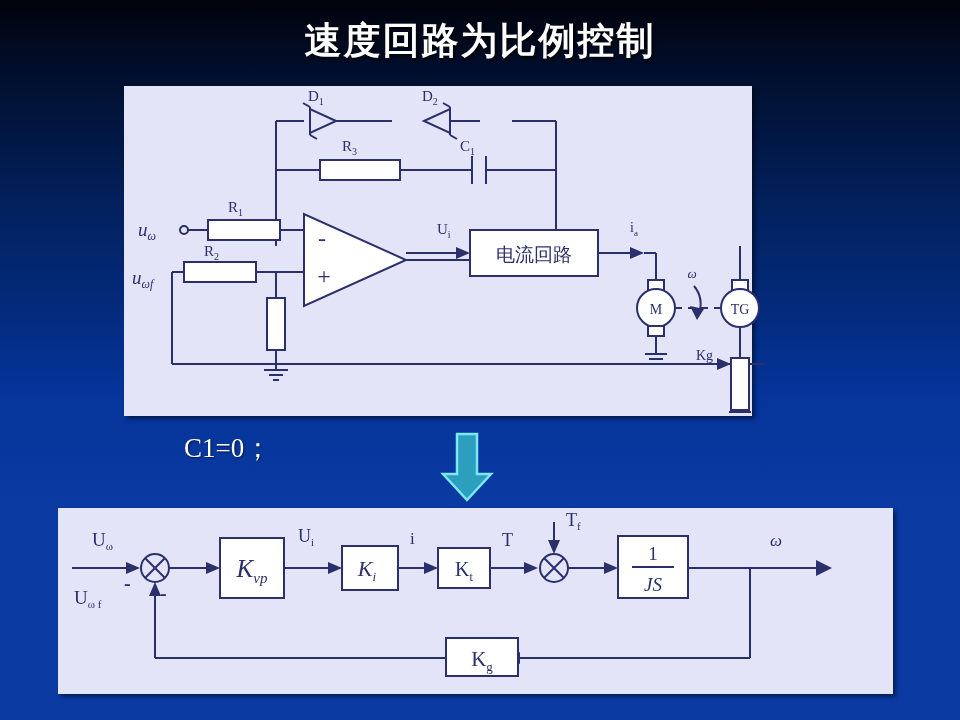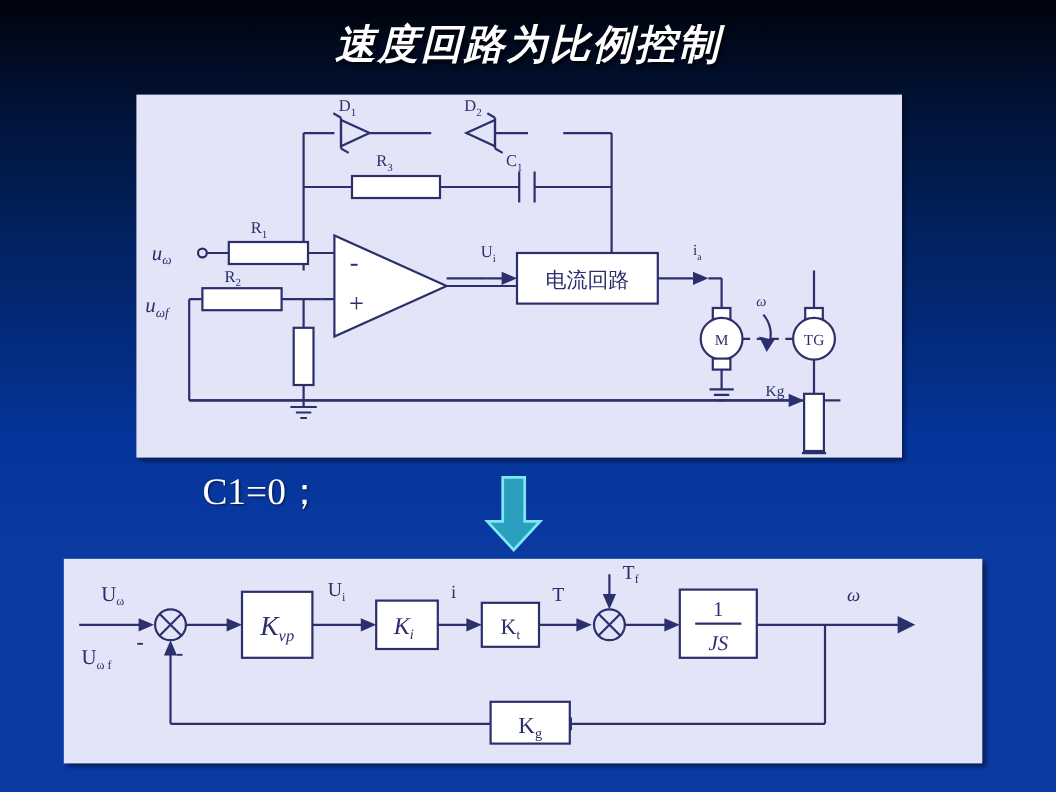--- a/index.html
+++ b/index.html
@@ -25,36 +25,35 @@
   
   #title {
     left: 0; top: 16px; width: 960px;
     text-align: center;
     color: #ffffff;
     font-size: 37px;
     font-weight: 700;
     letter-spacing: 2px;
     text-shadow: 2px 2px 3px rgba(0,0,0,0.75);
     font-family: "DejaVu Serif", "Liberation Serif", serif;
-    font-style: italic;
   }
 
   
   .panel {
     background: #e3e4f7;
     box-shadow: 3px 3px 4px rgba(0,0,0,0.45);
   }
-  #circuit-panel { left: 124px; top: 86px; width: 696px; height: 330px; }
+  #circuit-panel { left: 124px; top: 86px; width: 628px; height: 330px; }
   #block-panel   { left: 58px;  top: 508px; width: 835px; height: 186px; }
 
   
   #mid-text {
     left: 184px; top: 432px; width: 330px;
     color: #ffffff;
-    font-size: 34px;
+    font-size: 27px;
     line-height: 32px;
     text-shadow: 1px 1px 2px rgba(0,0,0,0.6);
   }
   #mid-text div { white-space: nowrap; }
 
   svg { display: block; }
   svg text { font-family: "Liberation Serif", "DejaVu Serif", serif; }
 </style>
 </head>
 <body>

